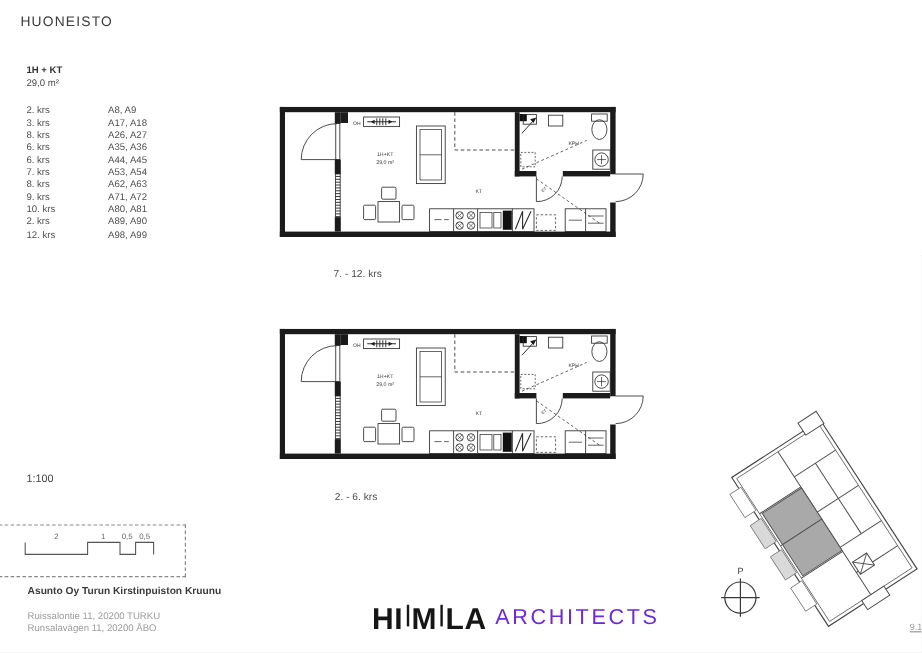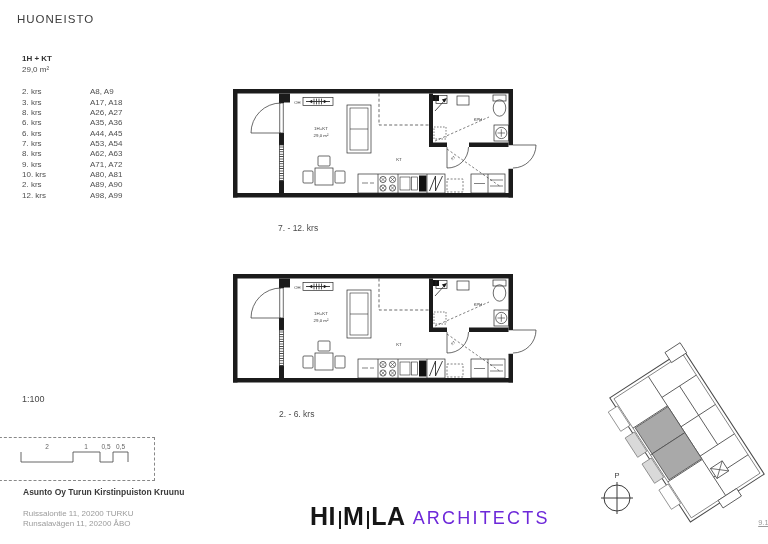--- a/index.html
+++ b/index.html
@@ -12,21 +12,21 @@
   .unit-type{left:22px; top:54px; font-size:8px; font-weight:bold; color:#333;}
   .unit-area{left:22px; top:65px; font-size:8px; color:#4a4a4a;}
   .floors{left:22px; top:86px; font-size:8px; color:#4f4f4f;}
   .frow{display:flex; height:10.35px; align-items:flex-end;}
   .fl{width:68px;}
   .caption{font-size:8.5px; color:#4a4a4a;margin-top:19px;}
   .scale-label{left:22px; top:394px; font-size:9px; color:#474747;}
   .scalebox{left:-6px; top:437px; width:159px; height:42px; border:1px dashed #888;}
   .proj-name{left:23px; top:487px; font-size:8.5px; font-weight:bold; color:#3a3a3a;}
   .addr{left:23px; font-size:8px; color:#9b9b9b;}
-  .logo{left:310px; top:504px; display:flex; align-items:flex-end;}
+  .logo{left:310px; top:504px; display:flex; align-items:flex-start;}
   .logo .word1{font-size:25px; font-weight:bold; color:#161616; letter-spacing:0.5px; line-height:1;}
   .logo .bar{display:inline-block; width:2px; height:18px; background:#161616; margin:0 2.5px;}
   .logo .word2{font-size:18px; color:#6d28d9; letter-spacing:2.2px; margin-left:7px; font-weight:400;}
   .date{right:13px; top:518px; font-size:7.5px; color:#9a9a9a;text-decoration:underline;}
   svg text{font-family:"Liberation Sans", sans-serif;}
 </style>
 </head>
 <body>
 
 <div class="sheet">

